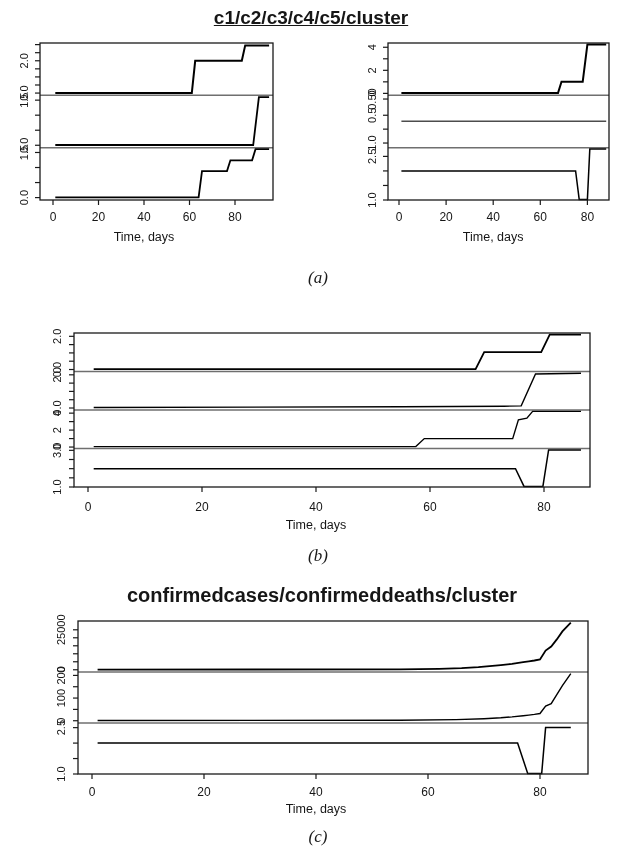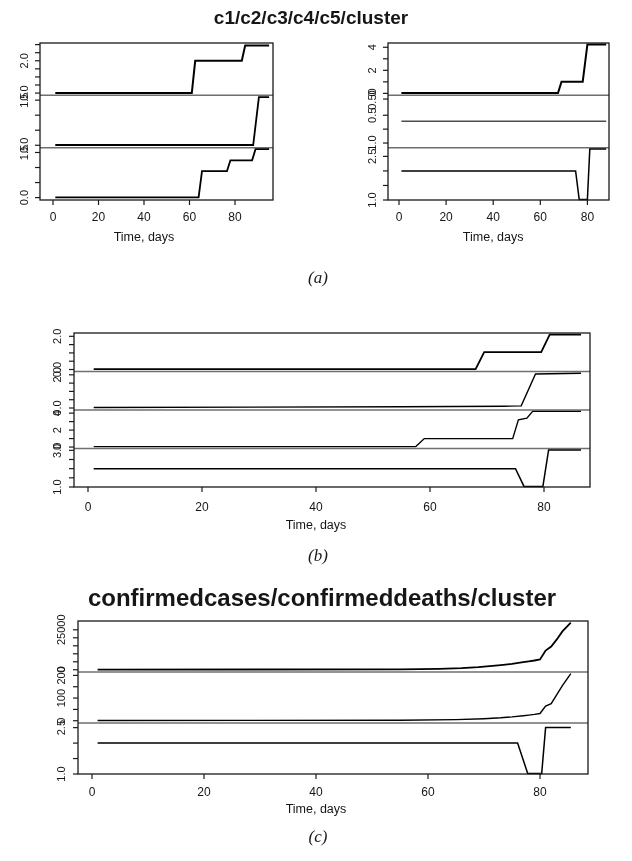--- a/index.html
+++ b/index.html
@@ -1,22 +1,22 @@
 <!DOCTYPE html>
 <html><head>
 <meta charset="utf-8">
 <style>
   html,body{margin:0;padding:0;background:#fff;}
   .page{position:relative;width:632px;height:861px;background:#ffffff;overflow:hidden;
         font-family:"Liberation Sans",sans-serif;color:#111;}
   .abs{position:absolute;transform:translateX(-50%);white-space:nowrap;}
   .panel-title{font-family:"Liberation Sans",sans-serif;font-weight:bold;color:#161616;}
-  .t-a{left:311px;top:7px;font-size:19px;}
+  .t-a{left:311px;top:7px;font-size:19px;text-decoration:underline;}
   .t-b{left:322px;top:295px;font-size:20px;}
-  .t-c{left:322px;top:584px;font-size:24px;}
+  .t-c{left:322px;top:584px;font-size:20px;}
   .caption{font-family:"Liberation Serif",serif;font-style:italic;font-size:17px;color:#1a1a1a;}
   .c-a{left:318px;top:268px;}
   .c-b{left:318px;top:546px;}
   .c-c{left:318px;top:827px;}
   svg{position:absolute;left:0;top:0;}
   svg text{fill:#161616;}
   .xtl{font:12px "Liberation Sans",sans-serif;}
   .ytl{font:11px "Liberation Sans",sans-serif;}
   .xlab{font:12.5px "Liberation Sans",sans-serif;}
 </style>

